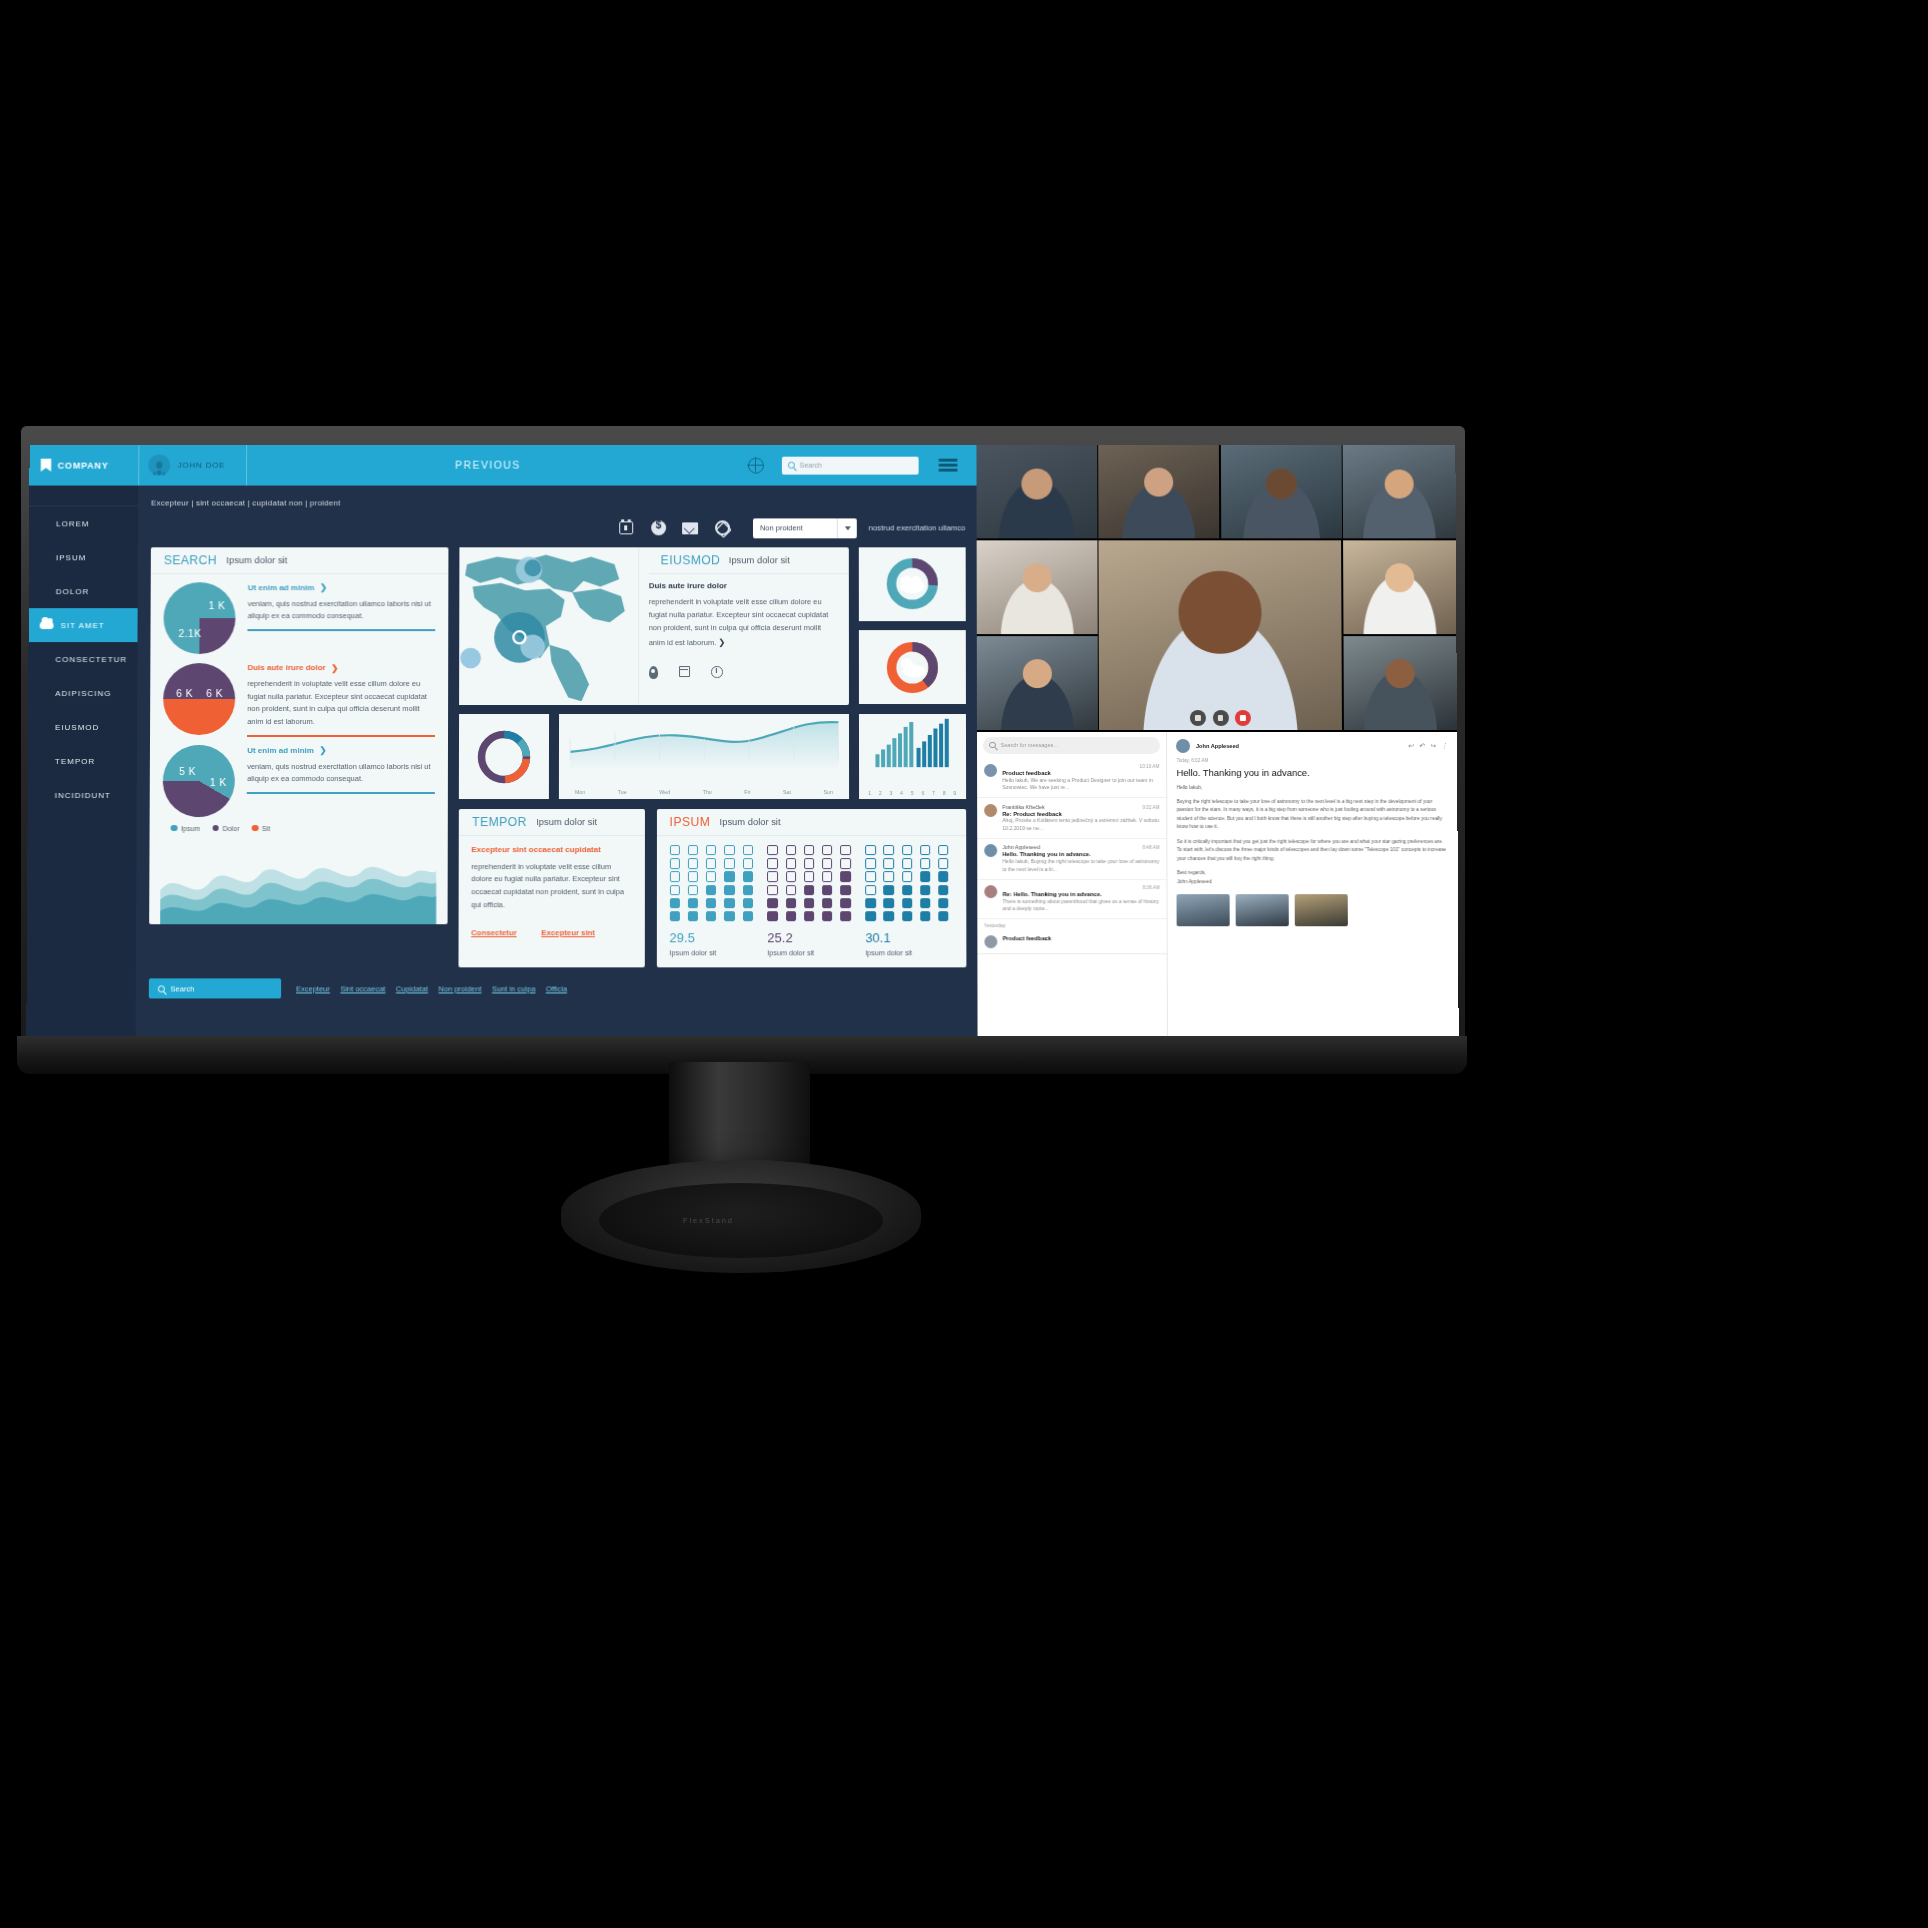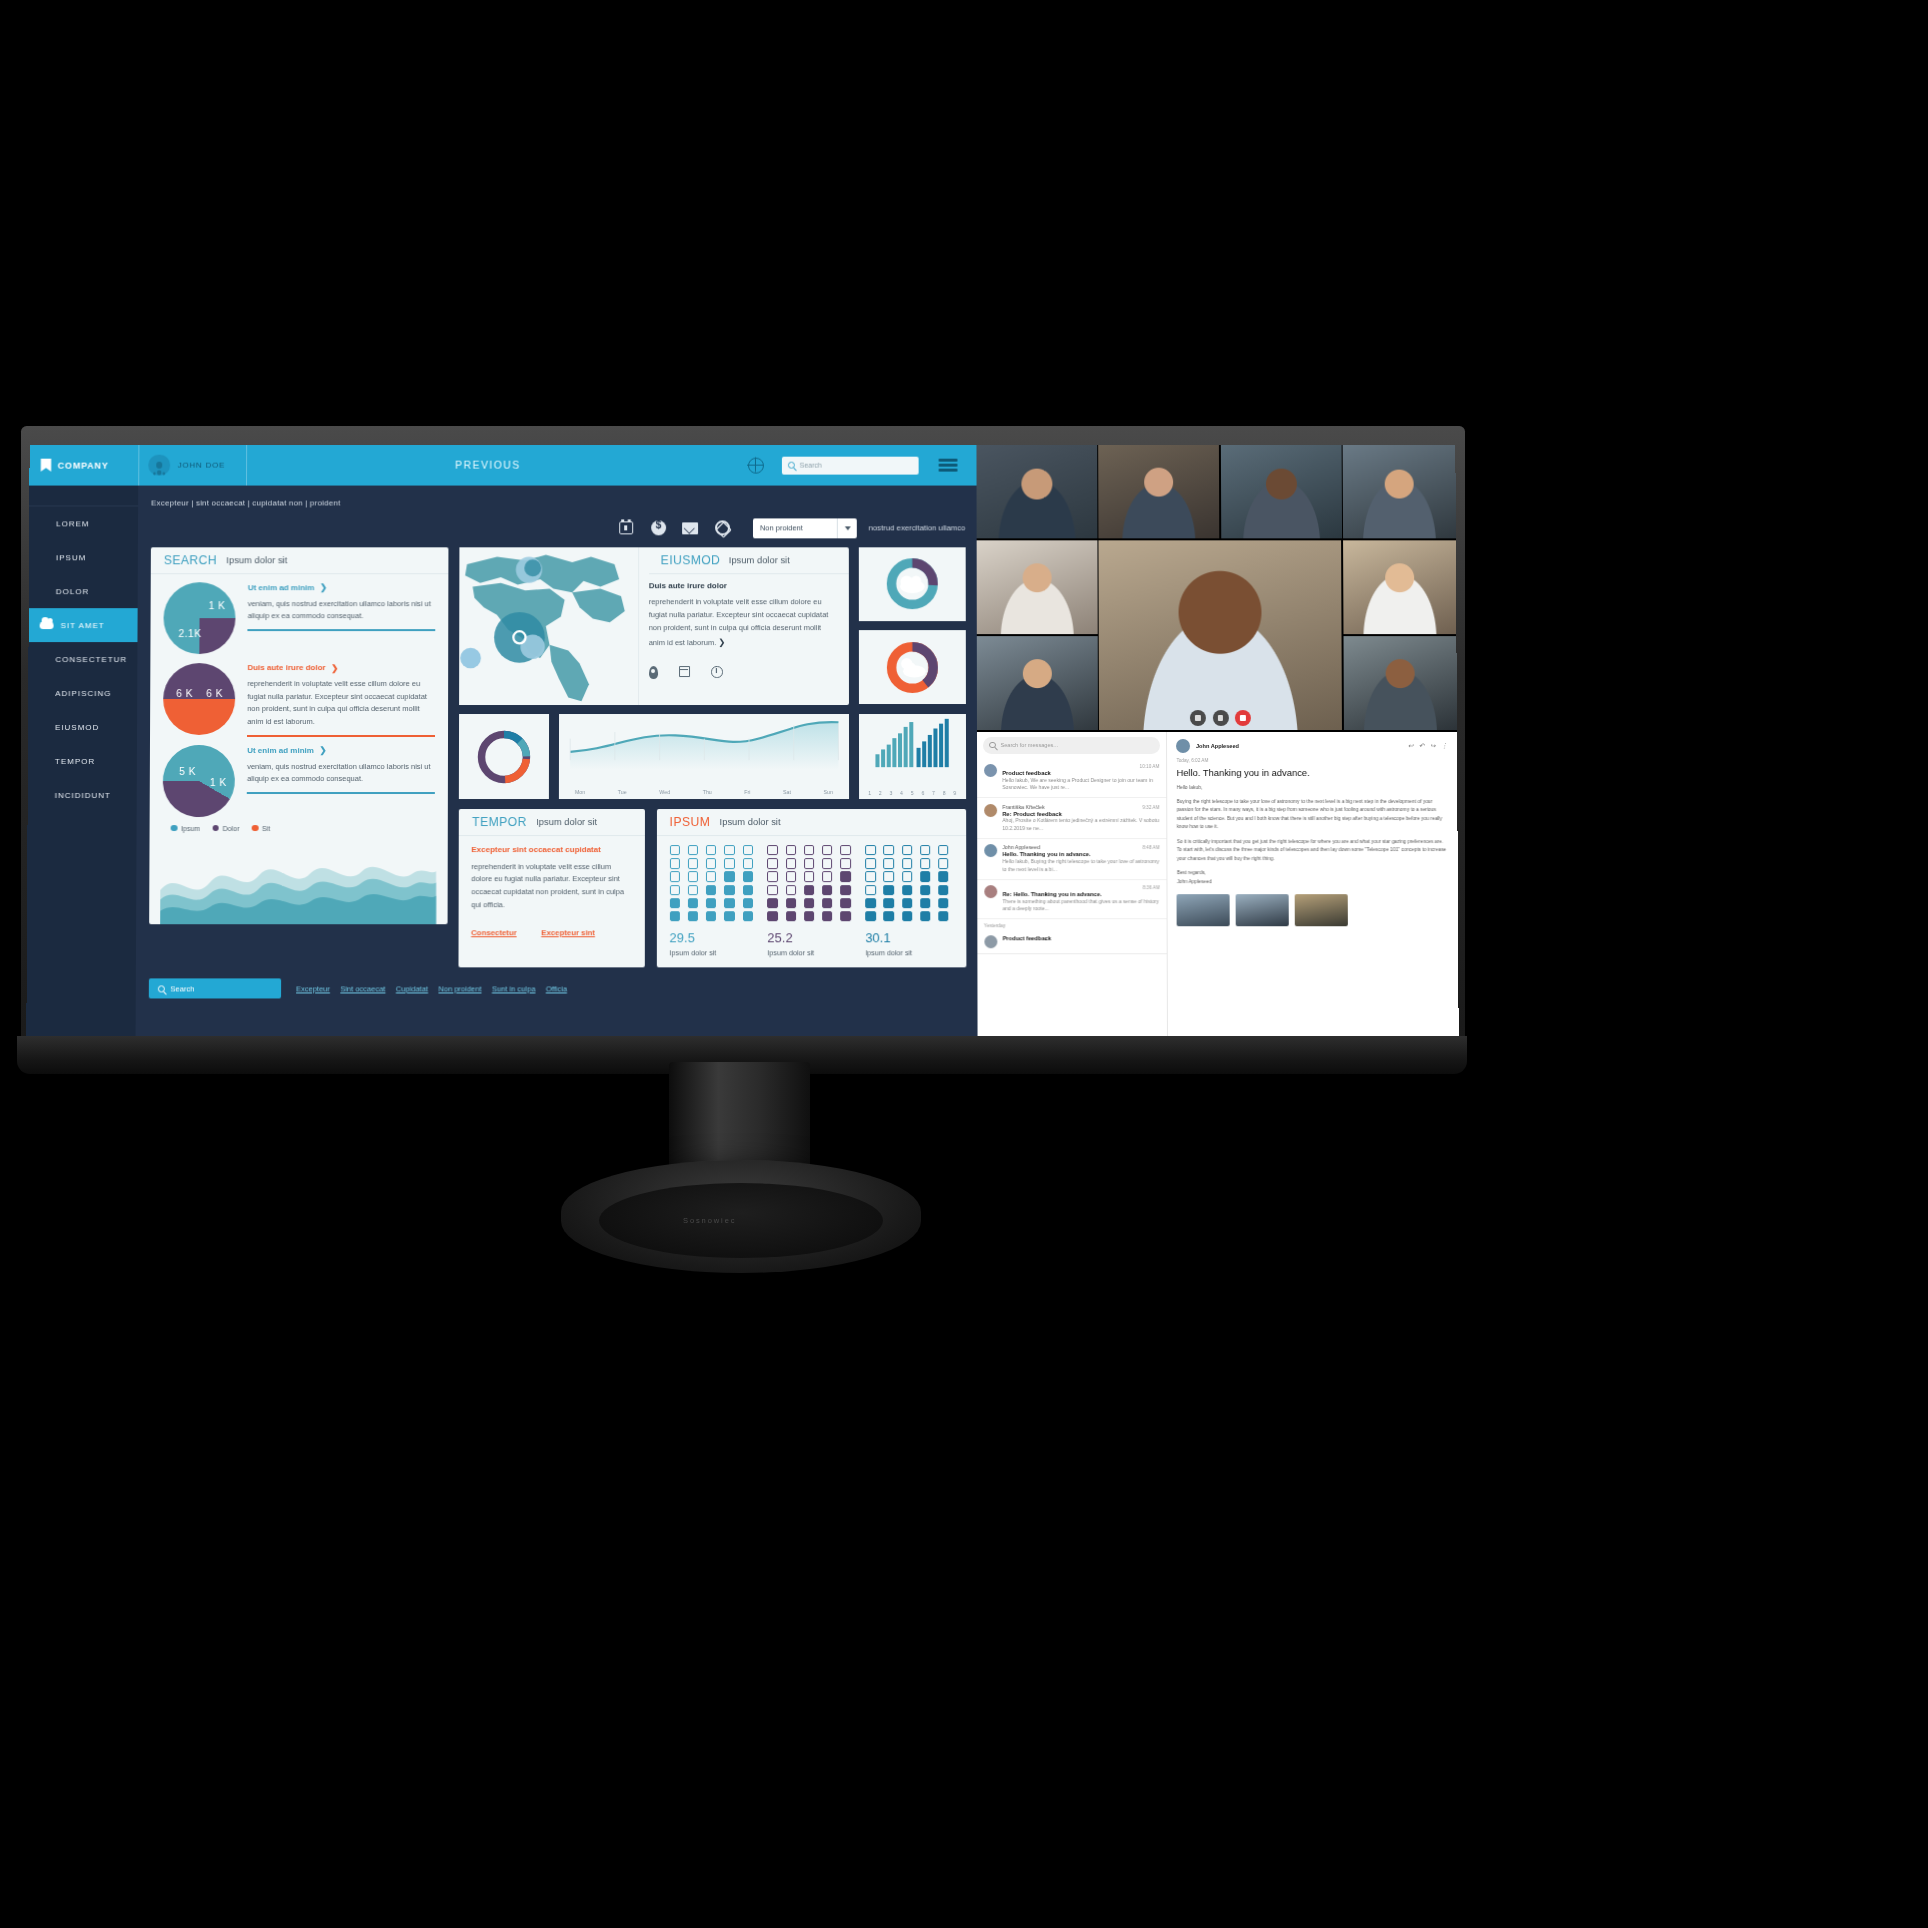--- a/index.html
+++ b/index.html
@@ -851,16 +851,16 @@
   <div class="bezel-bottom">
     
     
     
     
   </div>
 
   <div class="stand-neck"></div>
   <div class="stand-base"></div>
   <div class="stand-base-inner"></div>
-  <div class="stand-logo">Sosnowiec</div>
+  <div class="stand-logo">FlexStand</div>
 
 </div>
 
 
 </body></html>

